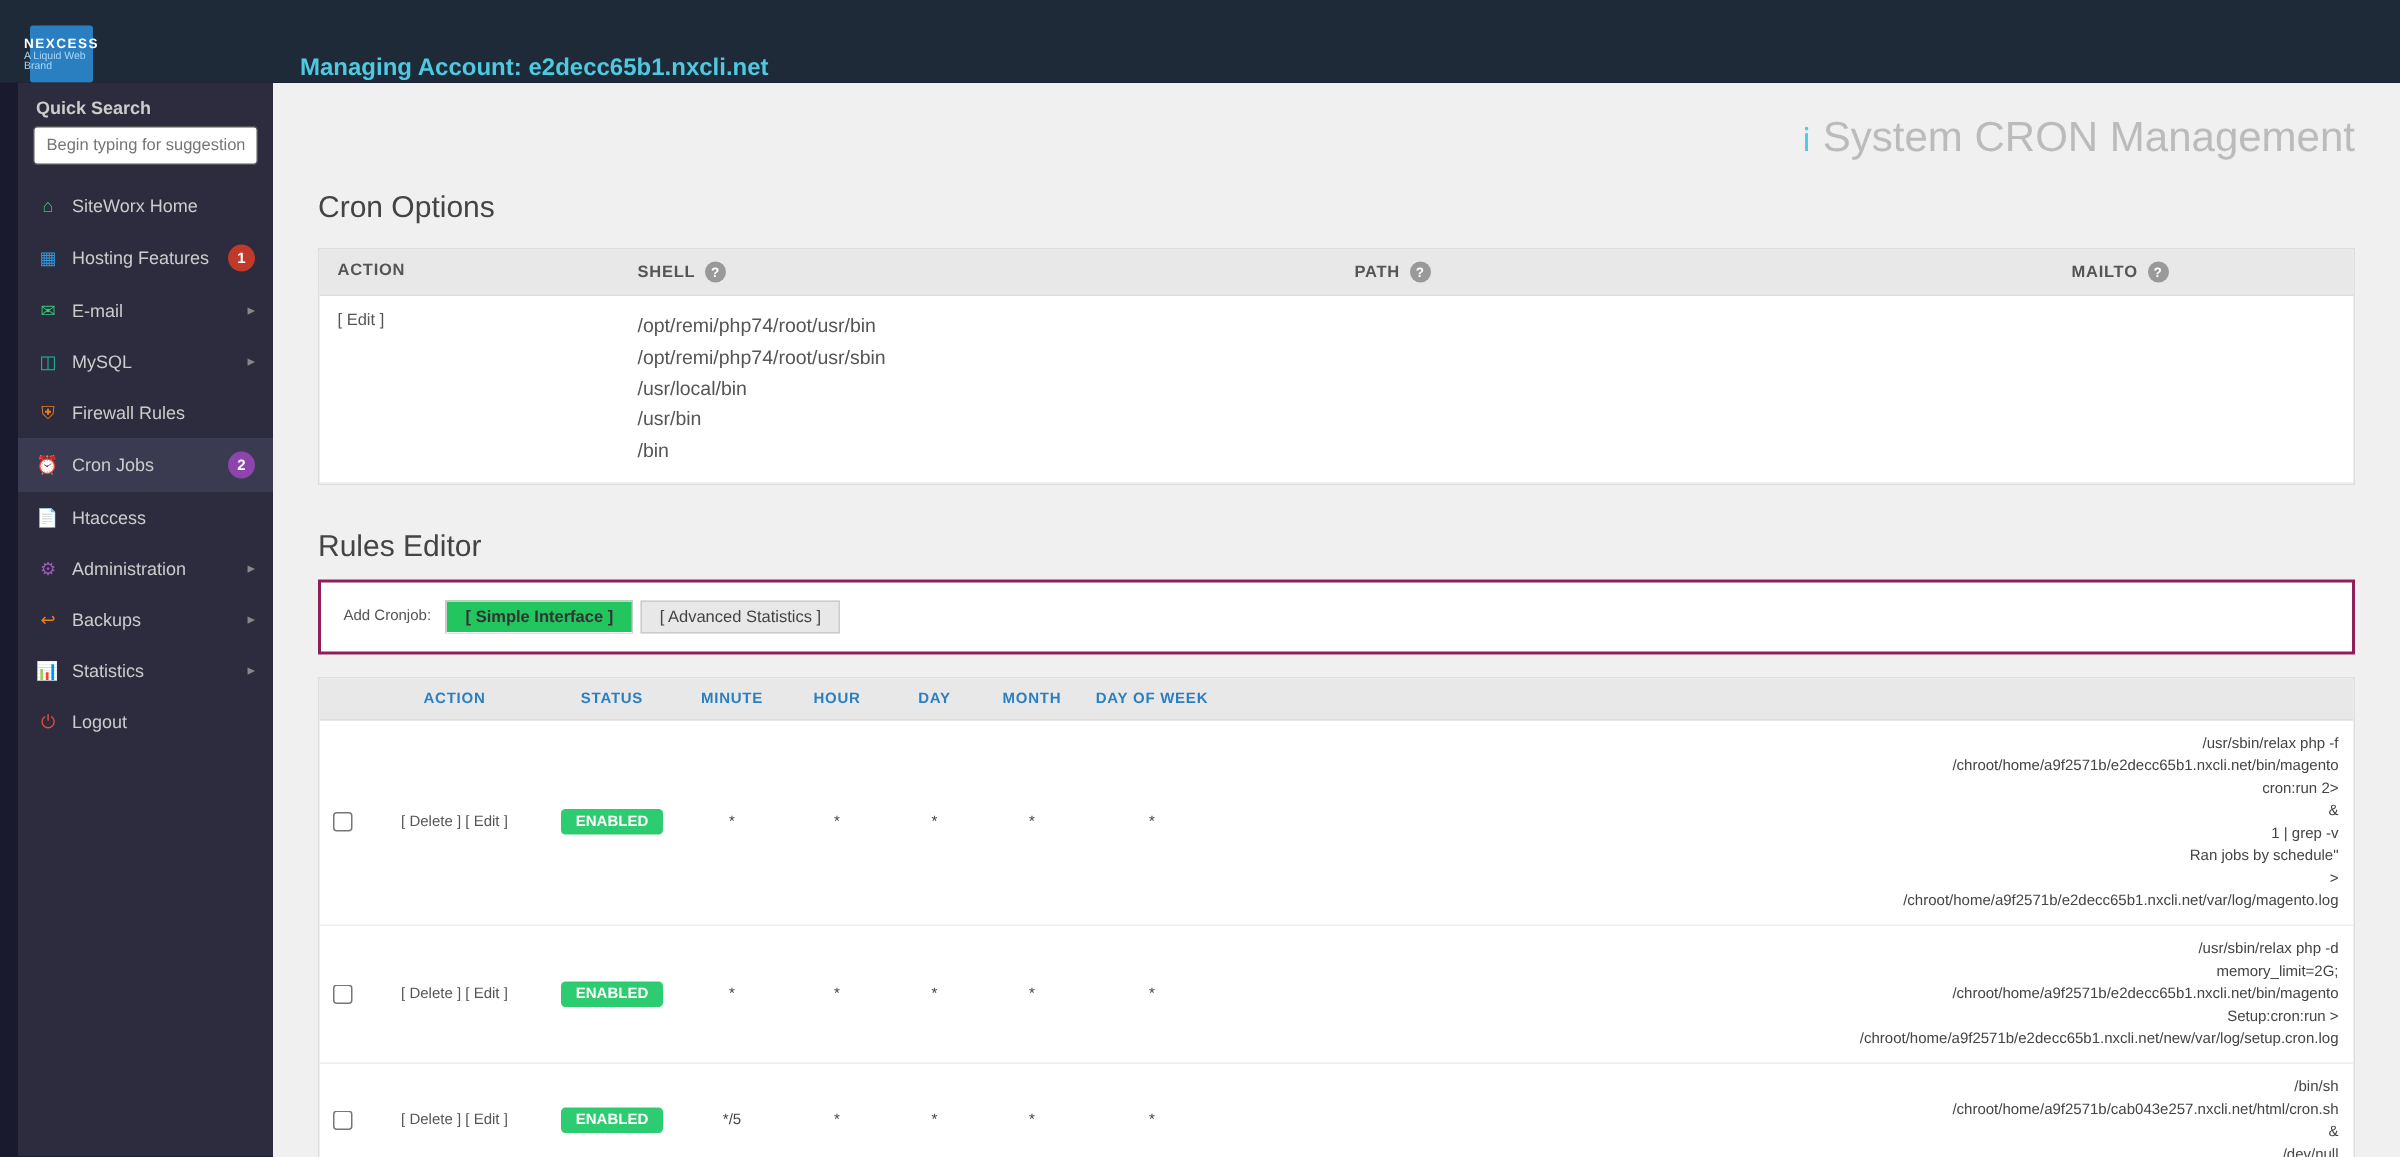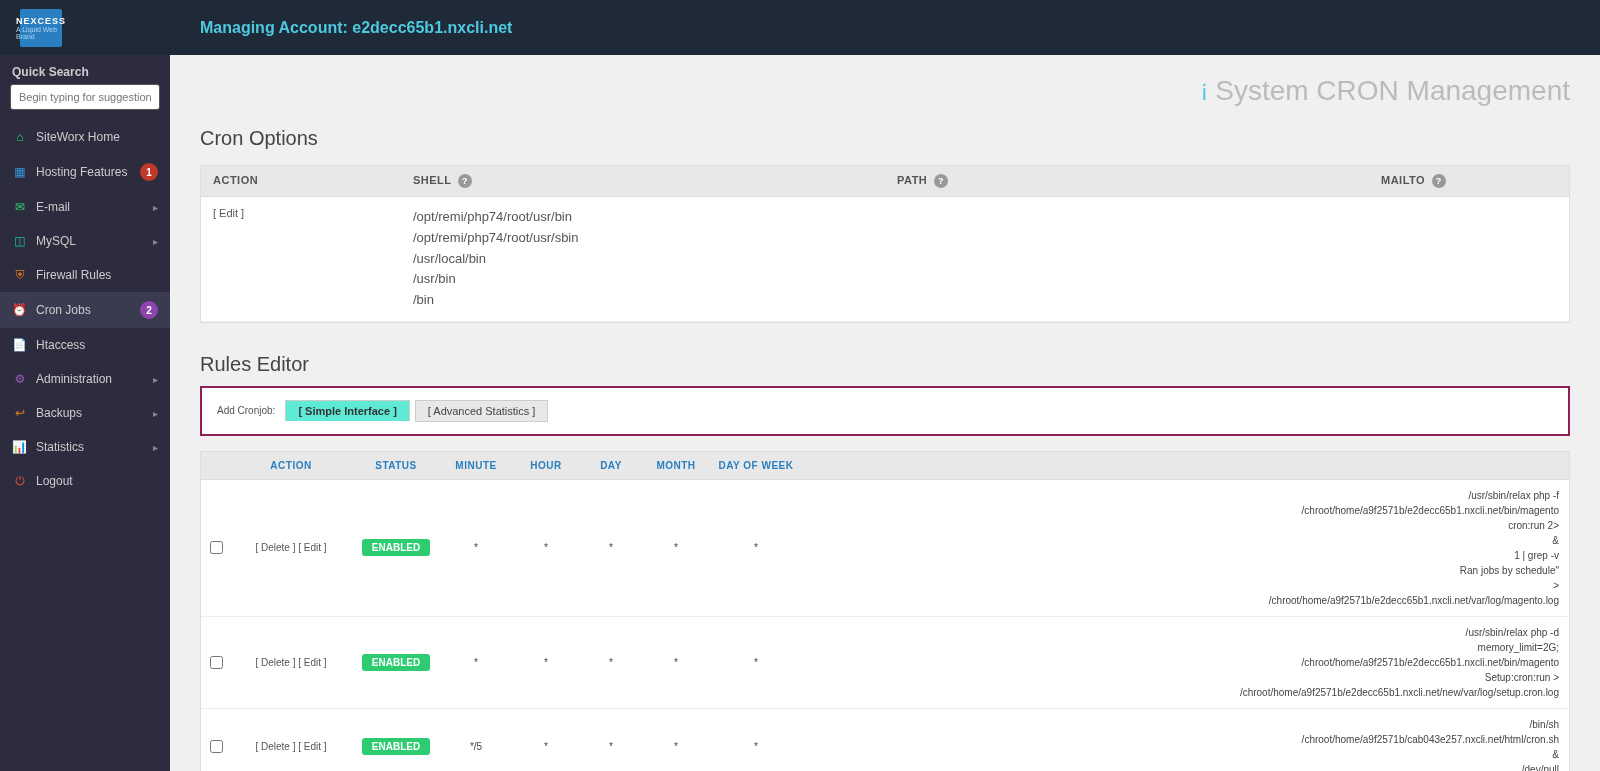--- a/index.html
+++ b/index.html
@@ -3,21 +3,21 @@
   <meta charset="utf-8">
   <style>
     * { box-sizing: border-box; margin: 0; padding: 0; }
     body { font-family: Arial, sans-serif; font-size: 12px; background: #1a1a2e; display: flex; flex-direction: column; height: 771px; overflow: hidden; }
 
     
     .header {
       background: #1e2a38;
       height: 55px;
       display: flex;
-      align-items: center;
+      align-items: flex-end;
       padding: 0 20px;
       flex-shrink: 0;
     }
     .logo-area {
       width: 170px;
       display: flex;
       align-items: center;
       gap: 8px;
     }
     .logo-box {
@@ -37,20 +37,21 @@
     .header-title span {
       color: #4ec9e0;
       font-weight: bold;
     }
 
     
     .main-layout {
       display: flex;
       flex: 1;
       overflow: hidden;
+      margin-left: 12px;
     }
 
     
     .sidebar {
       width: 170px;
       background: #2c2c3e;
       flex-shrink: 0;
       display: flex;
       flex-direction: column;
       overflow-y: auto;
@@ -220,21 +221,21 @@
     }
     .tab-btn {
       padding: 4px 12px;
       font-size: 11px;
       cursor: pointer;
       border: 1px solid #ccc;
       background: #e8e8e8;
       color: #444;
     }
     .tab-btn.active {
-      background: #5eead4;
+      background: #22c55e;
       border-bottom-color: white;
       color: #333;
       font-weight: bold;
     }
     .add-cronjob-label {
       font-size: 10px;
       color: #555;
       margin-right: 5px;
       text-align: right;
     }

